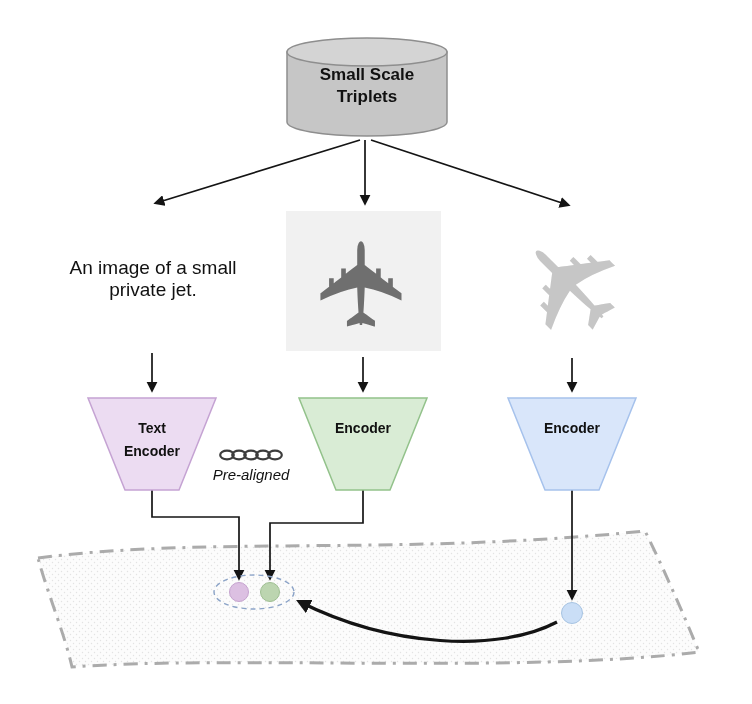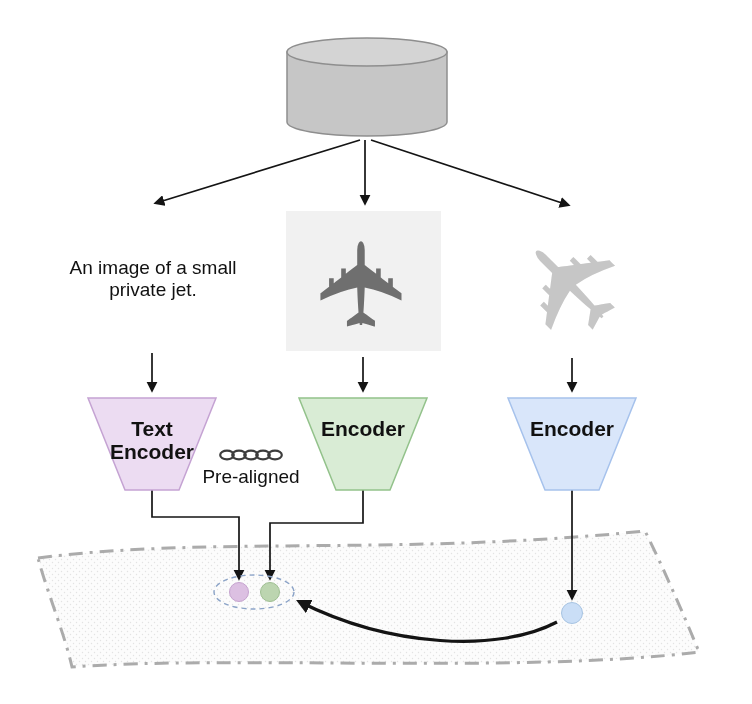--- a/index.html
+++ b/index.html
@@ -20,28 +20,28 @@
   .db-label {
     left: 287px; top: 64px; width: 160px;
     font-size: 17px; font-weight: 700; line-height: 22px;
   }
   .caption {
     left: 44px; top: 257px; width: 218px;
     font-size: 19px; line-height: 22px;
   }
   .enc-label {
     top: 417px; width: 122px;
-    font-size: 21px; font-weight: 700; line-height: 23px;
+    font-size: 14px; font-weight: 700; line-height: 23px;
   }
   .enc-text  { left: 91px; }
   .enc-image { left: 302px; }
   .enc-3d    { left: 511px; }
   .prealigned {
     left: 192px; top: 466px; width: 118px;
-    font-size: 19px; font-weight: 400;
+    font-size: 15px; font-weight: 400; font-style: italic;
   }
 </style>
 </head>
 <body>
 
 <svg id="scene" width="752" height="704" viewBox="0 0 752 704">
   <defs>
     <marker id="arr" viewBox="0 0 10 10" refX="7.5" refY="5" markerWidth="6.5" markerHeight="6.5" orient="auto-start-reverse">
       <path d="M0,0 L10,5 L0,10 Z" fill="#141414"></path>
     </marker>
@@ -94,20 +94,22 @@
   <ellipse cx="254" cy="592" rx="40" ry="17" fill="none" stroke-width="1.4" stroke-dasharray="5 4" stroke="#8ba3c7"></ellipse>
 
   <path d="M557,622 C498,653 390,647 300,602" fill="none" stroke-width="3.2" marker-end="url(#arrBig)" stroke="#141414"></path>
 
   <circle cx="239" cy="592" r="9.5" stroke-width="1" fill="#dcc0e2" stroke="#c6a3cf"></circle>
   <circle cx="270" cy="592" r="9.5" stroke-width="1" fill="#bcd5b0" stroke="#9fbf92"></circle>
   <circle cx="572" cy="613" r="10.5" stroke-width="1" fill="#cadef6" stroke="#a6c3e2"></circle>
 </svg>
 
 <div class="overlay db-label">
+  <div>Small Scale</div>
+  <div>Triplets</div>
 </div>
 
 <div class="overlay caption">An image of a small private jet.</div>
 
 <div class="overlay enc-label enc-text">
   <div>Text</div>
   <div>Encoder</div>
 </div>
 
 <div class="overlay enc-label enc-image">

